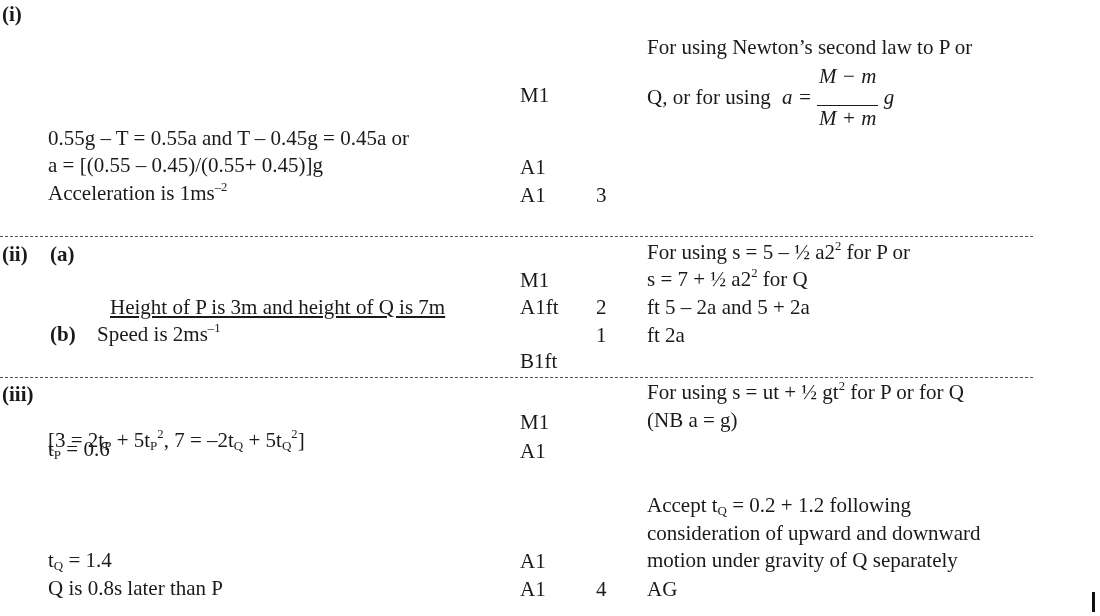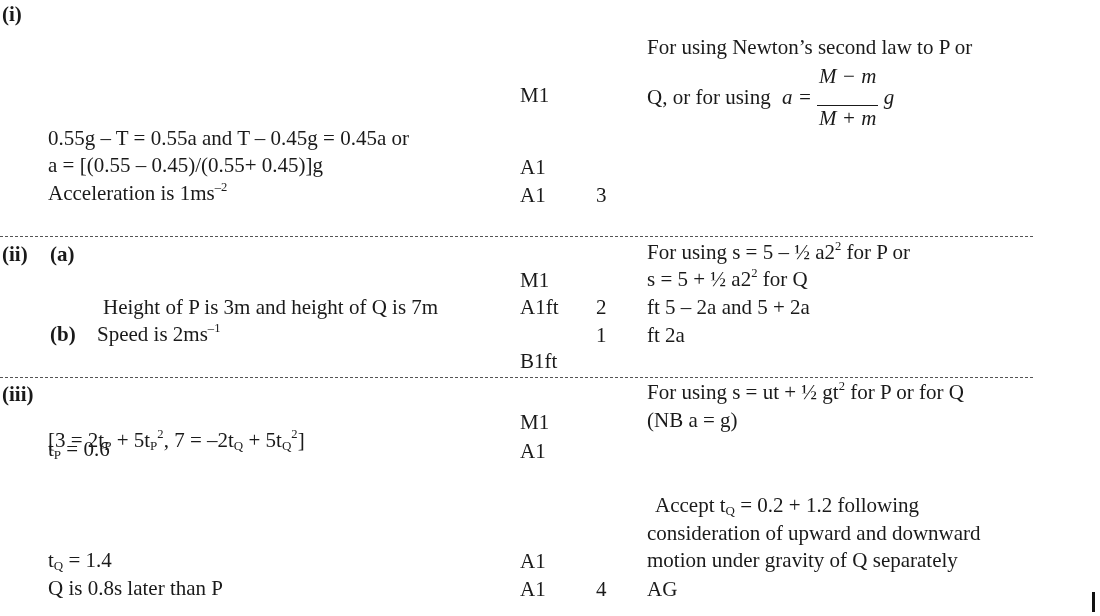--- a/index.html
+++ b/index.html
@@ -41,23 +41,23 @@
 <div class="t" style="left:520px;top:185px;">A1</div>
 <div class="t" style="left:596px;top:185px;">3</div>
 
 <div class="dash" style="top:236px;"></div>
 
 <div class="t b" style="left:2px;top:244px;">(ii)</div>
 <div class="t b" style="left:50px;top:244px;">(a)</div>
 
 <div class="t" style="left:647px;top:242px;"><span>For using s = 5 – ½ a2</span><sup>2</sup><span> for P or</span></div>
 <div class="t" style="left:520px;top:270px;">M1</div>
-<div class="t" style="left:647px;top:269px;"><span>s = 5 + ½ a2</span><sup>2</sup><span> for Q</span></div>
+<div class="t" style="left:647px;top:269px;"><span>s = 7 + ½ a2</span><sup>2</sup><span> for Q</span></div>
 
-<div class="t" style="left:103px;top:297px;">Height of P is 3m and height of Q is 7m</div>
+<div class="t" style="left:110px;top:297px;text-decoration:underline;">Height of P is 3m and height of Q is 7m</div>
 <div class="t" style="left:520px;top:297px;">A1ft</div>
 <div class="t" style="left:596px;top:297px;">2</div>
 <div class="t" style="left:647px;top:297px;">ft 5 – 2a and 5 + 2a</div>
 
 <div class="t b" style="left:50px;top:324px;">(b)</div>
 <div class="t" style="left:97px;top:324px;"><span>Speed is 2ms</span><sup>–1</sup></div>
 <div class="t" style="left:520px;top:307px;margin-top:44px;">B1ft</div>
 <div class="t" style="left:596px;top:325px;">1</div>
 <div class="t" style="left:647px;top:325px;">ft 2a</div>
 
@@ -66,21 +66,21 @@
 <div class="t b" style="left:2px;top:384px;">(iii)</div>
 <div class="t" style="left:647px;top:382px;"><span>For using s = ut + ½ gt</span><sup>2</sup><span> for P or for Q</span></div>
 
 <div class="t" style="left:48px;top:410px;margin-top:20px;"><span>[3 = 2t</span><sub>P</sub><span> + 5t</span><sub>P</sub><sup>2</sup><span>,  7 = –2t</span><sub>Q</sub><span> + 5t</span><sub>Q</sub><sup>2</sup><span>]</span></div>
 <div class="t" style="left:520px;top:412px;">M1</div>
 <div class="t" style="left:647px;top:410px;">(NB a = g)</div>
 
 <div class="t" style="left:48px;top:439px;"><span>t</span><sub>P</sub><span> = 0.6</span></div>
 <div class="t" style="left:520px;top:441px;">A1</div>
 
-<div class="t" style="left:647px;top:495px;margin-left:8px;"><span>Accept t</span><sub>Q</sub><span> = 0.2 + 1.2 following</span></div>
+<div class="t" style="left:647px;top:495px;"><span>Accept t</span><sub>Q</sub><span> = 0.2 + 1.2 following</span></div>
 <div class="t" style="left:647px;top:523px;">consideration of upward and downward</div>
 
 <div class="t" style="left:48px;top:550px;"><span>t</span><sub>Q</sub><span> = 1.4</span></div>
 <div class="t" style="left:520px;top:551px;">A1</div>
 <div class="t" style="left:647px;top:550px;">motion under gravity of Q separately</div>
 
 <div class="t" style="left:48px;top:578px;text-align:center;">Q is 0.8s later than P</div>
 <div class="t" style="left:520px;top:579px;">A1</div>
 <div class="t" style="left:596px;top:579px;">4</div>
 <div class="t" style="left:647px;top:579px;">AG</div>

